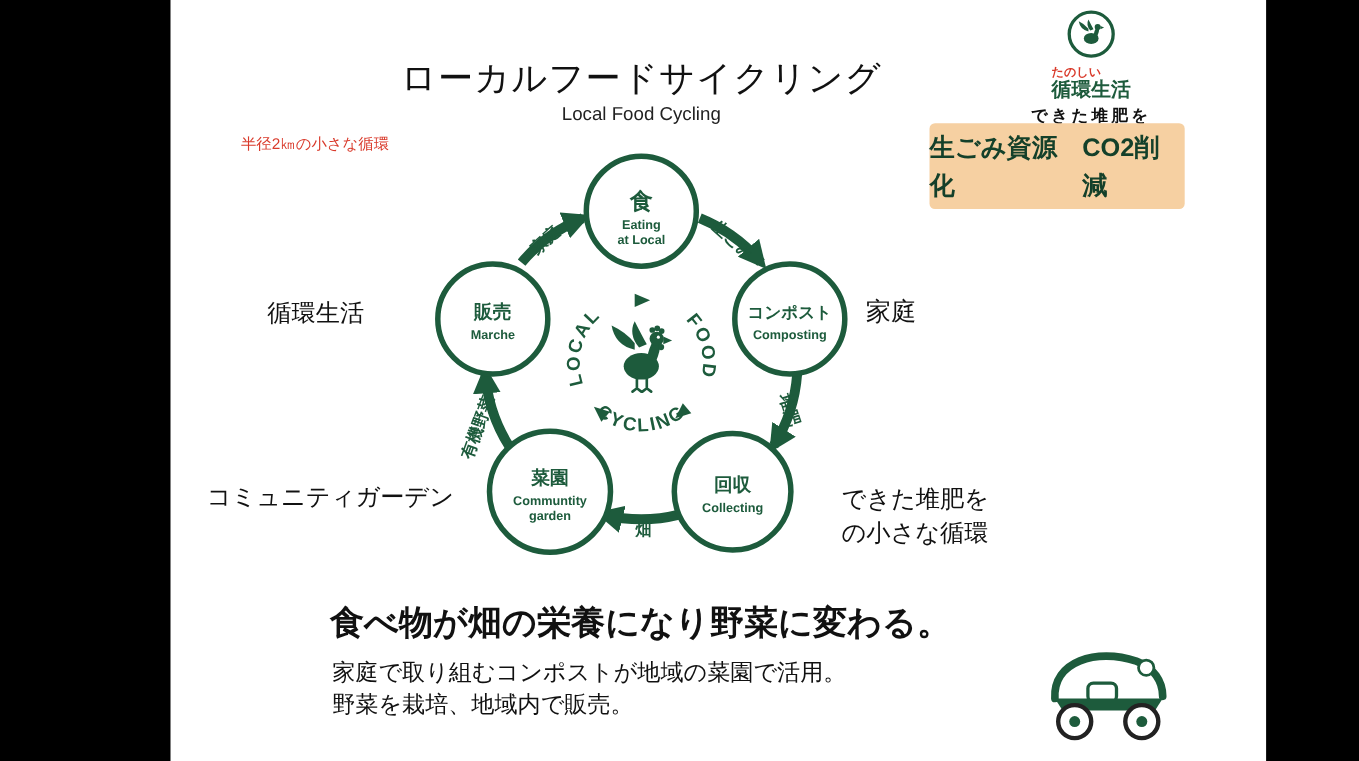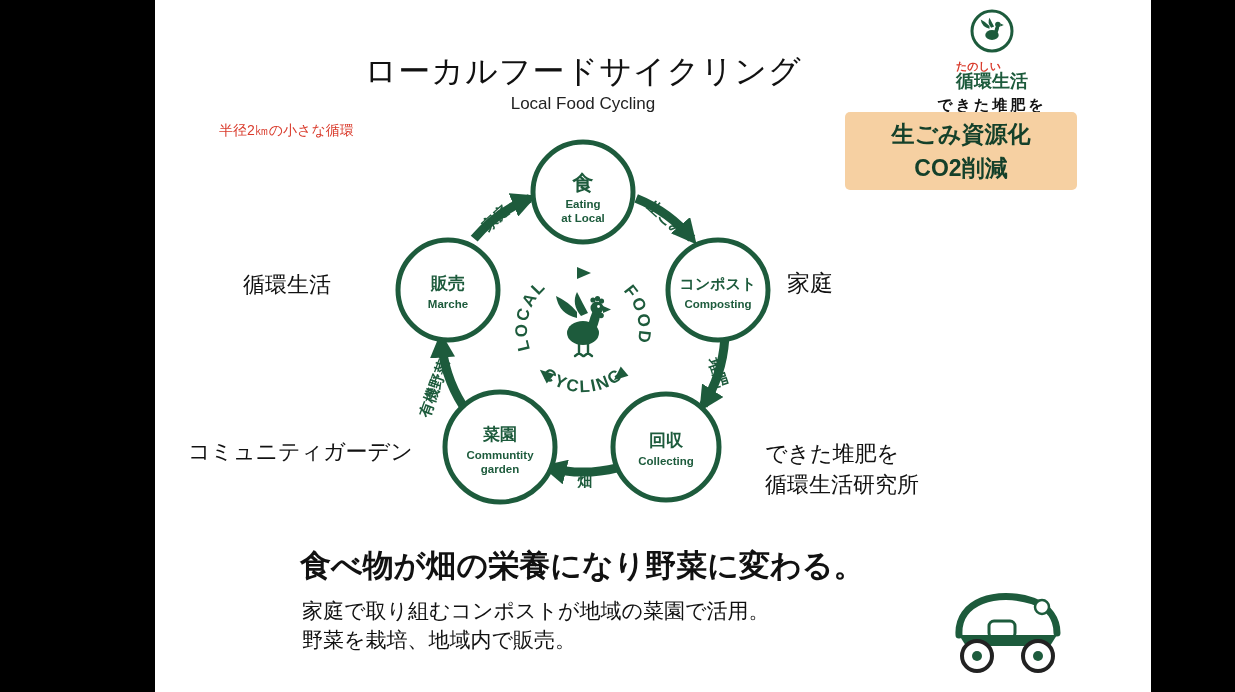--- a/index.html
+++ b/index.html
@@ -19,21 +19,21 @@
   .annotation{left:64px;top:122px;font-size:14px;color:var(--red);font-weight:400;}
 
   .logo-wrap{left:752px;top:8px;width:170px;}
   .logo-row{display:flex;align-items:center;gap:6px;justify-content:center;flex-direction:column;}
   .logo-texts{display:flex;flex-direction:column;line-height:1.1;}
   .logo-tagline{font-size:11px;color:var(--red);font-weight:700;}
   .logo-brand{font-size:18px;color:var(--green);font-weight:700;}
   .logo-org{margin-top:4px;text-align:center;font-size:15px;font-weight:700;color:#111;letter-spacing:3px;}
 
   .benefit{left:690px;top:112px;width:232px;height:78px;background:var(--peach);border-radius:5px;
-    display:flex;flex-direction:column;justify-content:center;align-items:center;
+    display:flex;flex-direction:row;justify-content:center;align-items:center;
     font-size:23px;font-weight:700;color:#14402a;line-height:1.5;}
 
   .side-label{font-size:22px;color:var(--ink);}
   .lbl-market{left:88px;top:270px;}
   .lbl-home{left:632px;top:268px;font-size:23px;}
   .lbl-garden{left:33px;top:437px;}
   .lbl-collect{left:610px;top:438px;line-height:31px;}
 
   .headline{left:145px;top:545px;font-size:31px;font-weight:700;color:var(--ink);}
   .footline{font-size:21px;color:var(--ink);}
@@ -85,21 +85,21 @@
     <div class="abs benefit">
       <span>生ごみ資源化</span>
       <span>CO2削減</span>
     </div>
 
     <div class="abs side-label lbl-market">循環生活</div>
     <div class="abs side-label lbl-home">家庭</div>
     <div class="abs side-label lbl-garden">コミュニティガーデン</div>
     <div class="abs side-label lbl-collect">
       <div>できた堆肥を</div>
-      <div>循環生活研究所</div>
+      <div>の小さな循環</div>
     </div>
 
     <svg class="abs" style="left:198px;top:112px;" width="460" height="430" viewBox="0 0 460 430" xmlns="http://www.w3.org/2000/svg" xmlns:xlink="http://www.w3.org/1999/xlink">
       <defs>
         <marker id="ah" viewBox="0 0 10 10" refX="7" refY="5" markerWidth="2.8" markerHeight="2.8" orient="auto">
           <path d="M0,0 L10,5 L0,10 Z" class="gfill"></path>
         </marker>
         <path id="arcL" d="M187.1,254 A56,56 0 0 1 210.8,165.4" fill="none"></path>
         <path id="arcF" d="M249.2,165.4 A56,56 0 0 1 272.9,254" fill="none"></path>
         <path id="arcC" d="M182.5,257.9 A62,62 0 0 0 277.5,257.9" fill="none"></path>

